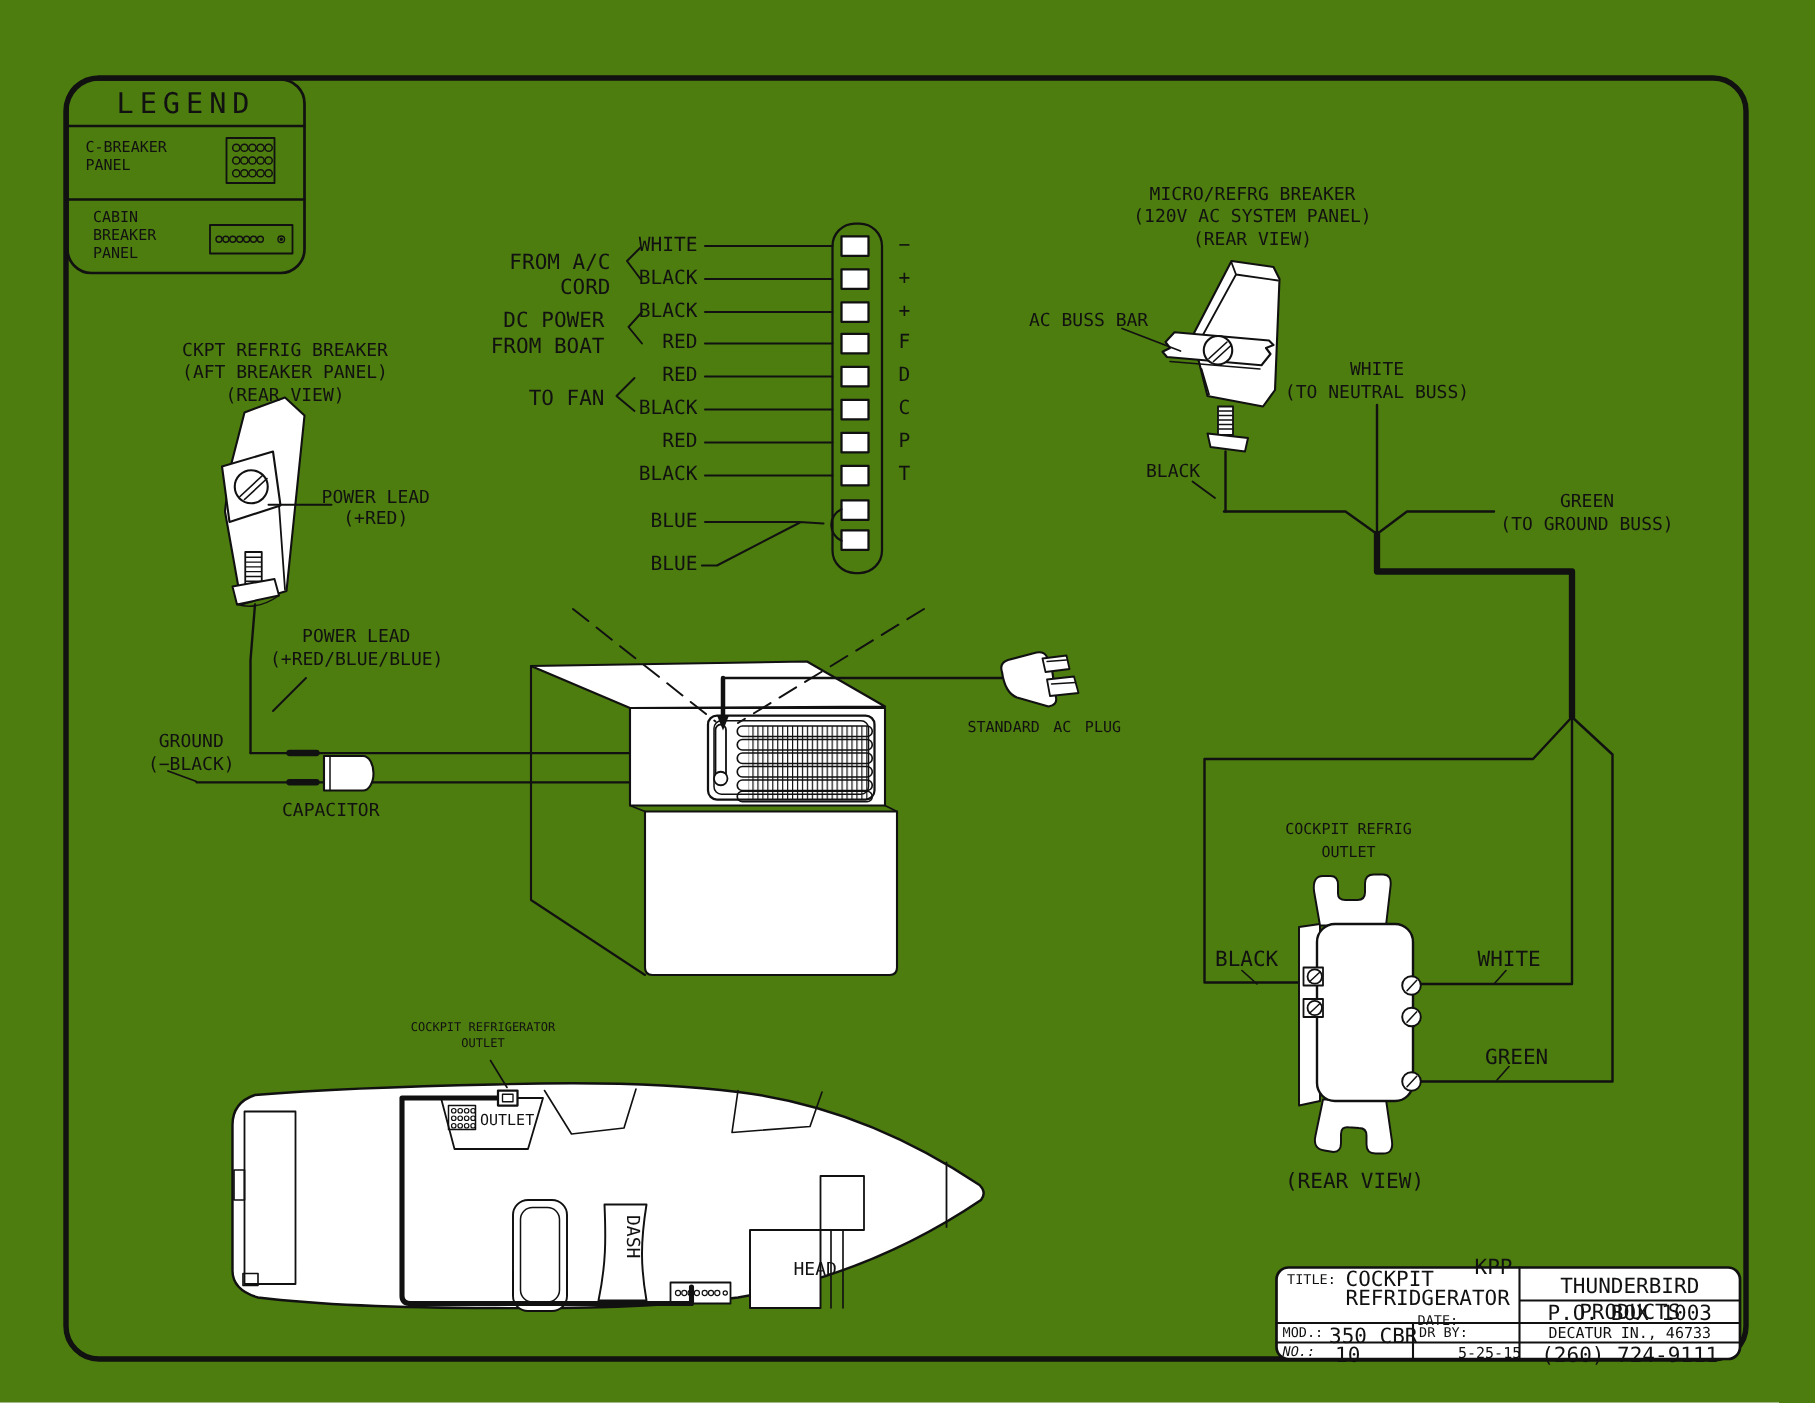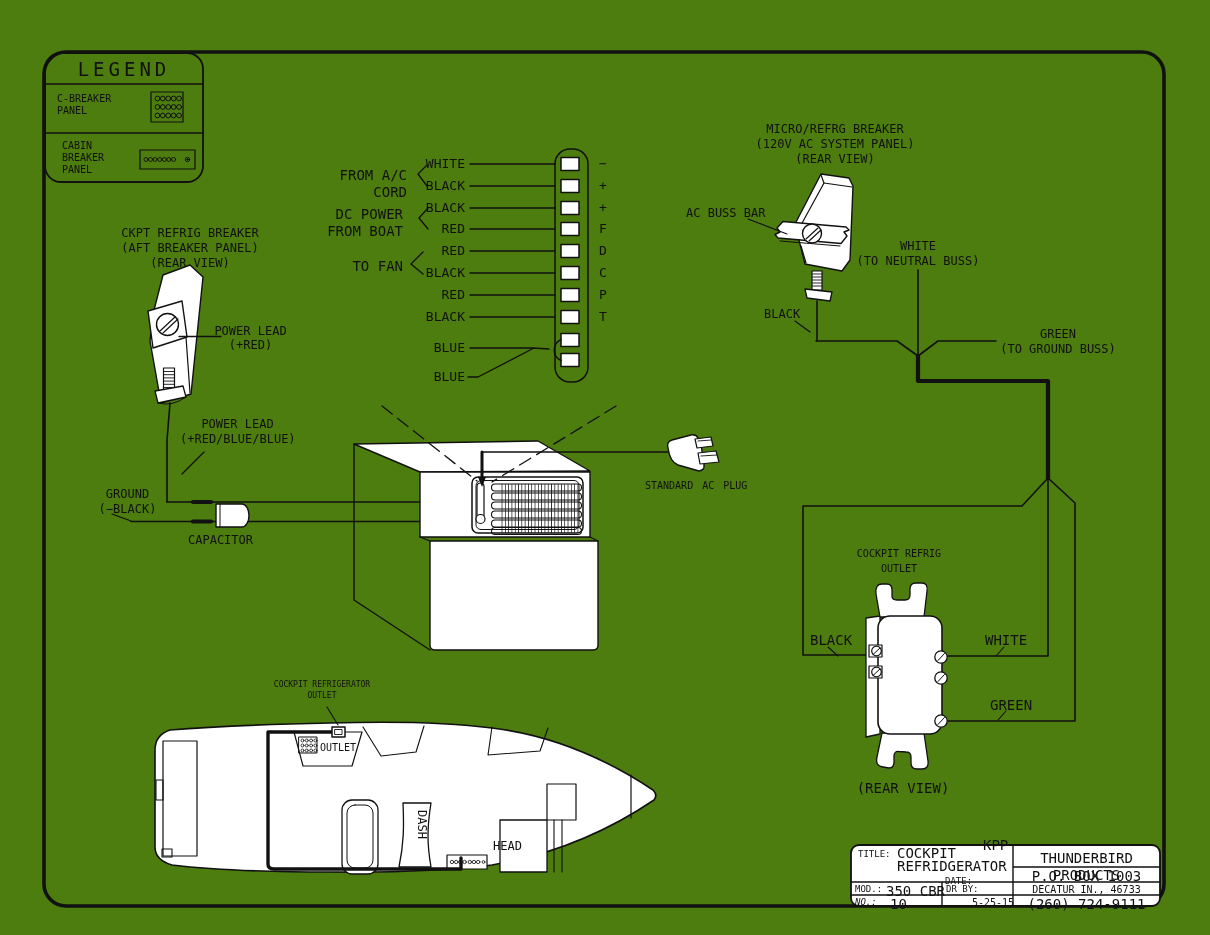--- a/index.html
+++ b/index.html
@@ -289,21 +289,21 @@
 OUTLET</div>
 <div class="t s11 ctr" style="left:810px;top:632px;width:42px;">BLACK</div>
 <div class="t s11" style="left:985px;top:632px;">WHITE</div>
 <div class="t s11" style="left:990px;top:697px;">GREEN</div>
 <div class="t s11 ctr" style="left:853px;top:780px;width:100px;">(REAR VIEW)</div>
 
 <div class="t s8 ctr" style="left:252px;top:679px;width:140px;">COCKPIT REFRIGERATOR
 OUTLET</div>
 <div class="t s10" style="left:320px;top:742px;">OUTLET</div>
 <div class="t s12 dash-rot" style="left:429px;top:810px;width:50px;">DASH</div>
-<div class="t s12" style="left:493px;top:839px;">HEAD</div>
+<div class="t s12" style="left:529px;top:839px;">HEAD</div>
 
 <div class="t s9" style="left:858px;top:849px;">TITLE:</div>
 <div class="t s11" style="left:897px;top:847px;line-height:13px;">COCKPIT
 REFRIDGERATOR</div>
 <div class="t s11 ctr" style="left:1016px;top:850px;width:141px;">THUNDERBIRD PRODUCTS</div>
 <div class="t s11 ctr" style="left:1016px;top:868px;width:141px;">P.O. BOX 1003</div>
 <div class="t s9" style="left:855px;top:884px;">MOD.:</div>
 <div class="t s11" style="left:886px;top:883px;">350 CBR</div>
 <div class="t s9" style="left:946px;top:884px;">DR BY:</div>
 <div class="t s11" style="left:983px;top:837px;">KPP</div>

